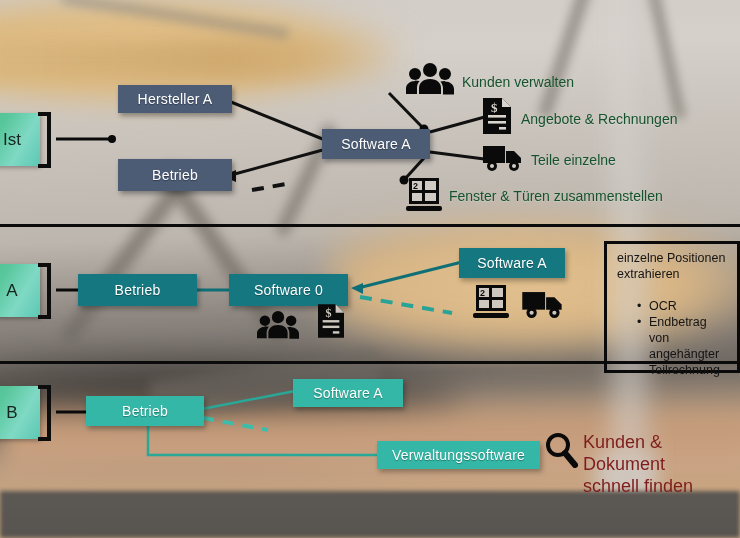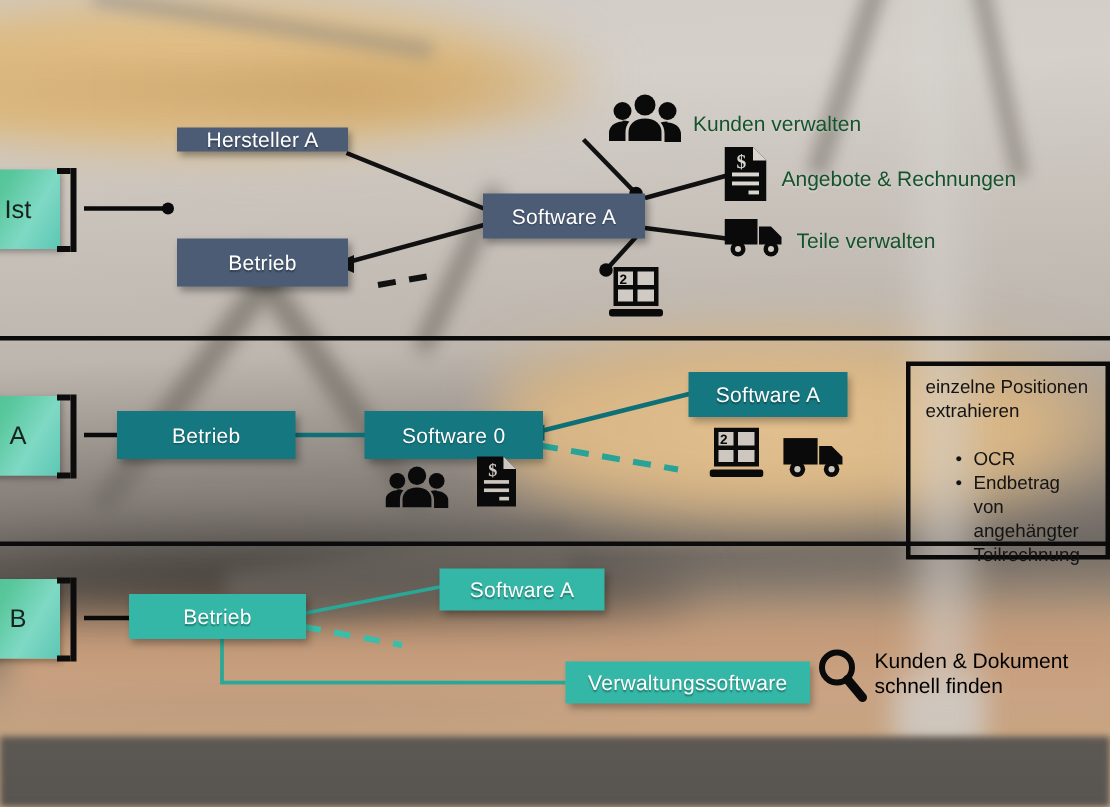--- a/index.html
+++ b/index.html
@@ -105,21 +105,21 @@
   .infobox .lead{margin:0 0 3px 0;}
   .infobox ul{margin:16px;padding:0 0 0 16px;list-style:none;}
   .infobox li{position:relative;padding-left:0;}
   .infobox li:before{content:"\2022";position:absolute;left:-12px;top:0;}
 
   
   .cap{
     position:absolute;color:#14532d;font-size:14px;white-space:nowrap;
     text-shadow:0 1px 1px rgba(255,255,255,.25);
   }
-  .cap2{position:absolute;color:#000000;font-size:14px;line-height:1.22;}
+  .cap2{position:absolute;color:#7f1d1d;font-size:18px;line-height:1.22;}
 
   .icon{position:absolute;color:#0a0a0a;}
   .icon svg{display:block;}
 </style>
 </head>
 <body>
 
 <div id="stage">
 
   <div class="bg-layer bg-base"></div>
@@ -175,21 +175,21 @@
     <line x1="202" y1="409" x2="300" y2="390" stroke="#2aa897" stroke-width="2.5"></line>
     <line x1="203" y1="418" x2="268" y2="430" stroke="#3bbda9" stroke-width="4" stroke-dasharray="11 9"></line>
     <polyline points="148,424 148,455 377,455" fill="none" stroke="#2aa897" stroke-width="2.5"></polyline>
   </svg>
 
   <div class="stage-box" style="left:-16px;top:113px;width:56px;height:53px;">
     <span>Ist</span>
   </div>
   <div class="stage-bracket" style="left:47px;top:112px;height:56px;"></div>
 
-  <div class="box box-navy" style="left:118px;top:85px;width:114px;height:16px;">
+  <div class="box box-navy" style="left:118px;top:85px;width:114px;height:28px;">
     <span>Hersteller A</span>
   </div>
 
   <div class="box box-navy" style="left:118px;top:159px;width:114px;height:32px;">
     <span>Betrieb</span>
   </div>
 
   <div class="box box-navy" style="left:322px;top:129px;width:108px;height:30px;">
     <span>Software A</span>
   </div>
@@ -221,44 +221,45 @@
   <div class="icon" style="left:483px;top:144px;">
     <svg width="40" height="28" viewBox="0 0 40 28" fill="#0a0a0a">
       <rect x="0" y="2" width="22" height="17"></rect>
       <path d="M23 7h8l7 7v5H23z"></path>
       <circle cx="9" cy="22" r="5"></circle>
         <circle cx="9" cy="22" r="2" fill="#cfcac4"></circle>
       <circle cx="31" cy="22" r="5"></circle>
         <circle cx="31" cy="22" r="2" fill="#cfcac4"></circle>
     </svg>
   </div>
-  <div class="cap" style="left:531px;top:152px;">Teile verwalten</div>
+  <div class="cap" style="left:531px;top:152px;">Teile einzelne</div>
 
   <div class="icon" style="left:406px;top:178px;">
     <svg width="36" height="34" viewBox="0 0 36 34" fill="#0a0a0a">
       <rect x="3" y="0" width="30" height="26"></rect>
       <rect x="6" y="3" width="10" height="9" fill="#cfcac4"></rect>
       <rect x="19" y="3" width="11" height="9" fill="#cfcac4"></rect>
       <rect x="6" y="15" width="10" height="8" fill="#cfcac4"></rect>
       <rect x="19" y="15" width="11" height="8" fill="#cfcac4"></rect>
       <text x="7" y="11" font-family="Liberation Sans, sans-serif" font-size="9" font-weight="bold" fill="#0a0a0a">2</text>
       <rect x="0" y="28" width="36" height="5" rx="2"></rect>
     </svg>
   </div>
+  <div class="cap" style="left:449px;top:188px;">Fenster &amp; Türen zusammenstellen</div>
 
   <div class="stage-box" style="left:-16px;top:264px;width:56px;height:53px;">
     <span>A</span>
   </div>
   <div class="stage-bracket" style="left:47px;top:263px;height:56px;"></div>
 
   <div class="box box-teal" style="left:78px;top:274px;width:119px;height:32px;">
     <span>Betrieb</span>
   </div>
 
-  <div class="box box-teal" style="left:243px;top:274px;width:119px;height:32px;">
+  <div class="box box-teal" style="left:229px;top:274px;width:119px;height:32px;">
     <span>Software 0</span>
   </div>
 
   <div class="box box-teal" style="left:459px;top:248px;width:106px;height:30px;">
     <span>Software A</span>
   </div>
 
   <div class="icon" style="left:257px;top:310px;">
     <svg width="42" height="30" viewBox="0 0 48 34" fill="#0a0a0a">
       <circle cx="24" cy="8" r="7"></circle>

